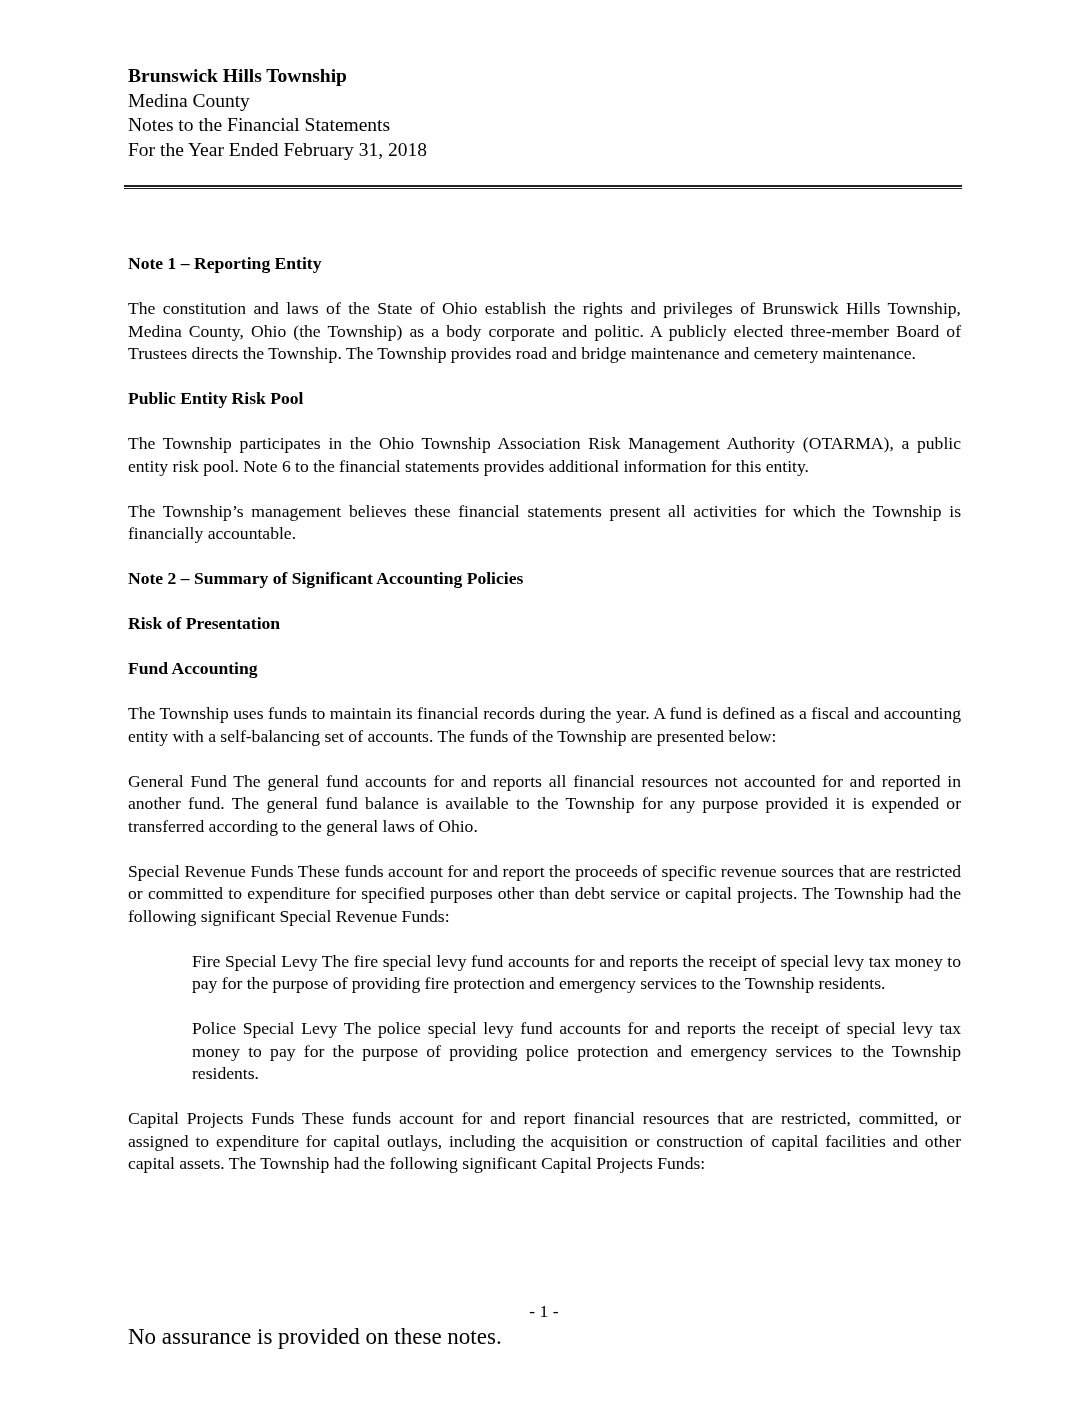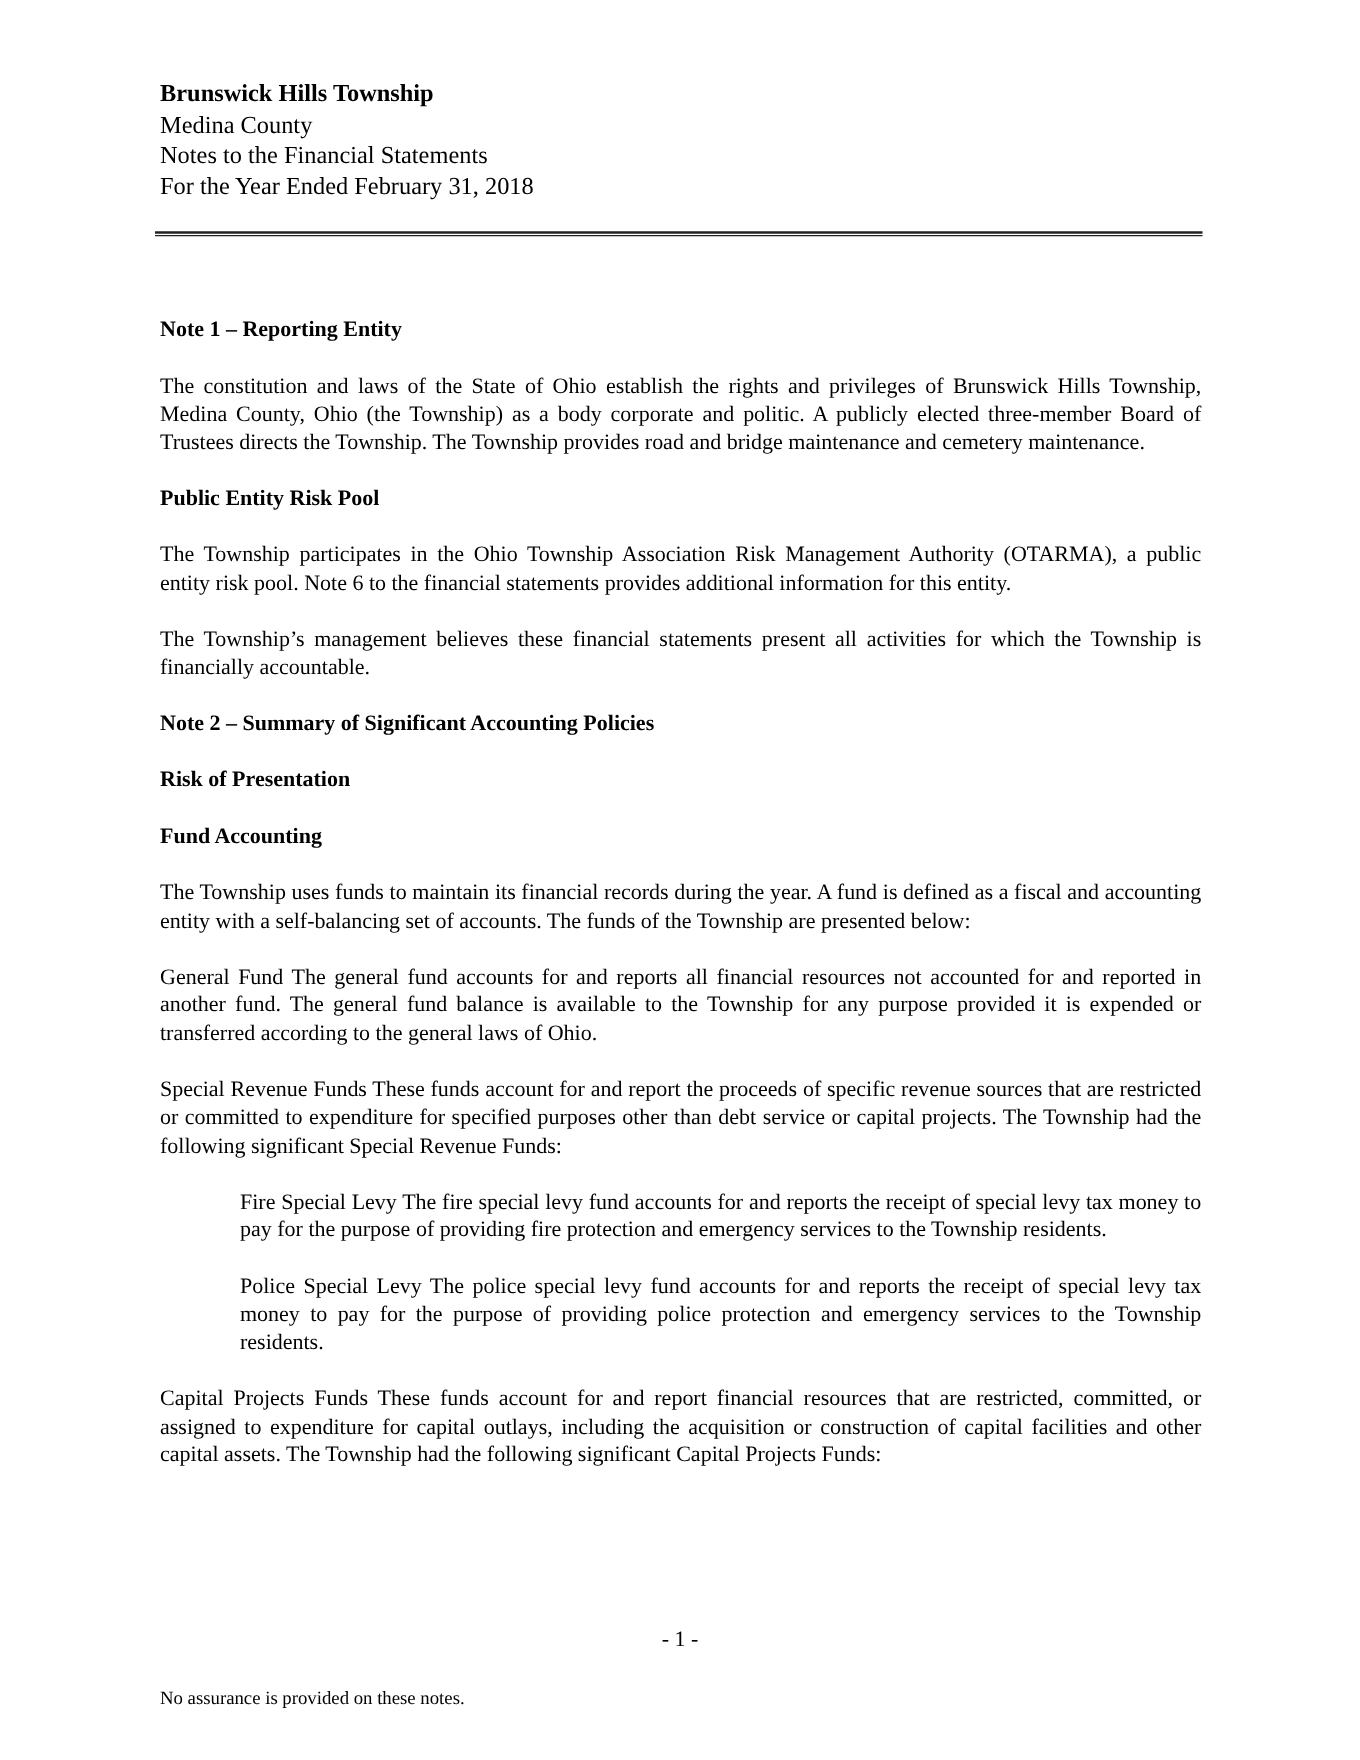--- a/index.html
+++ b/index.html
@@ -69,22 +69,21 @@
       top: 1301px;
       left: 0;
       width: 1088px;
       text-align: center;
       font-size: 17.6px;
     }
     .footer {
       position: absolute;
       left: 128px;
       top: 1324px;
-      font-size: 15px;
-      margin-top: 27px;
+      font-size: 23px;
     }
   </style>
 </head>
 <body>
 
 <div class="page">
   <div class="header">
     <div class="title">Brunswick Hills Township</div>
     <div>Medina County</div>
     <div>Notes to the Financial Statements</div>

